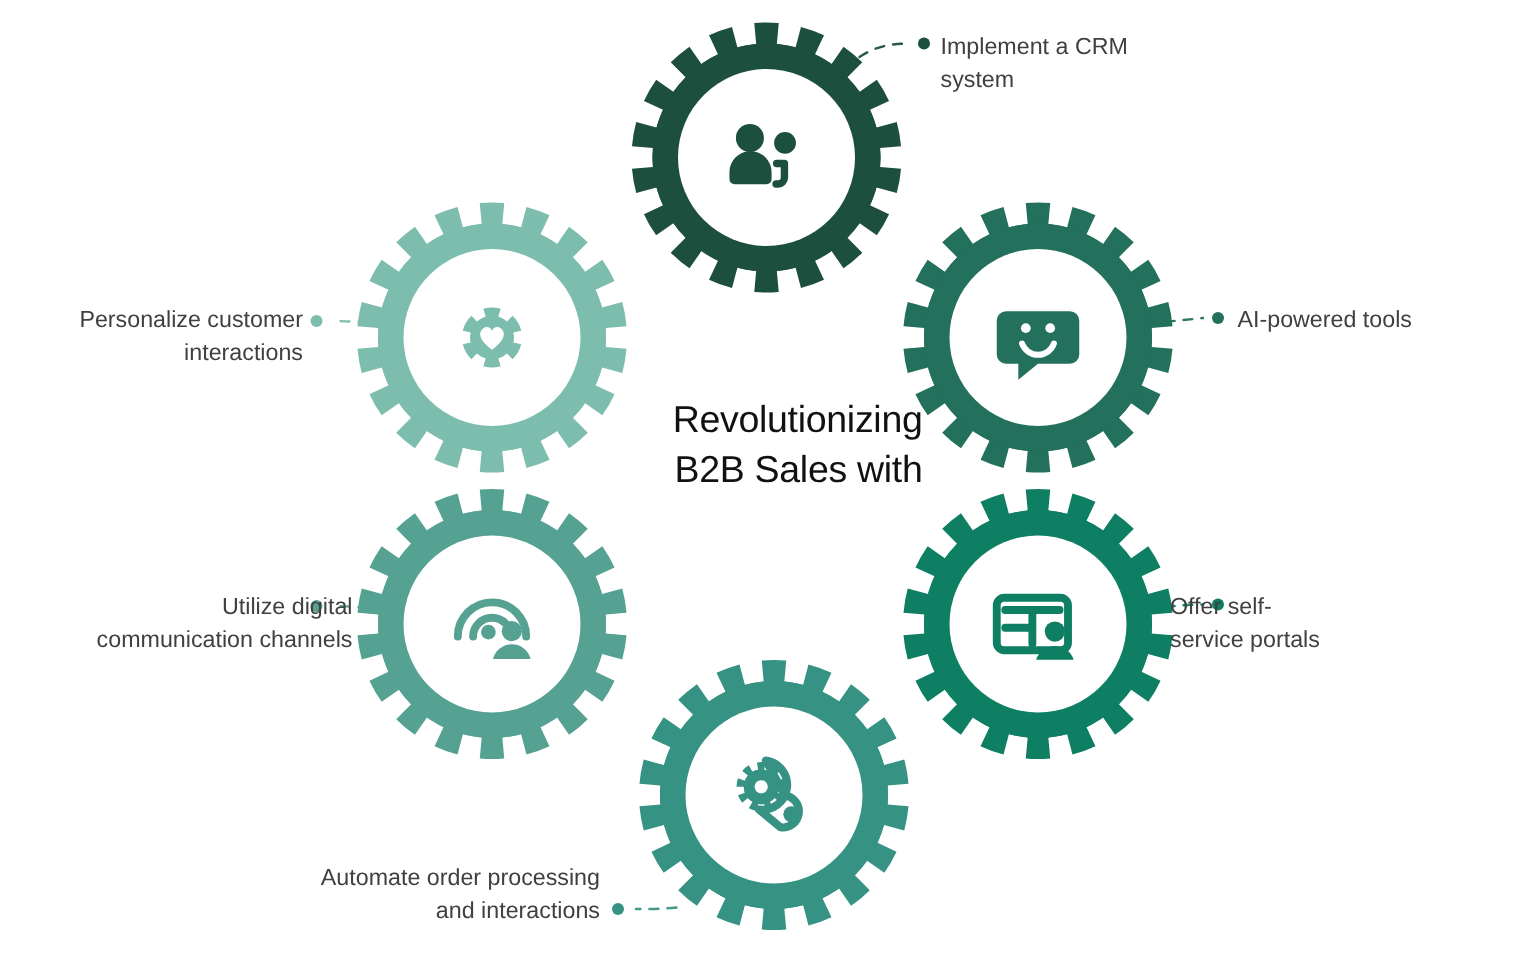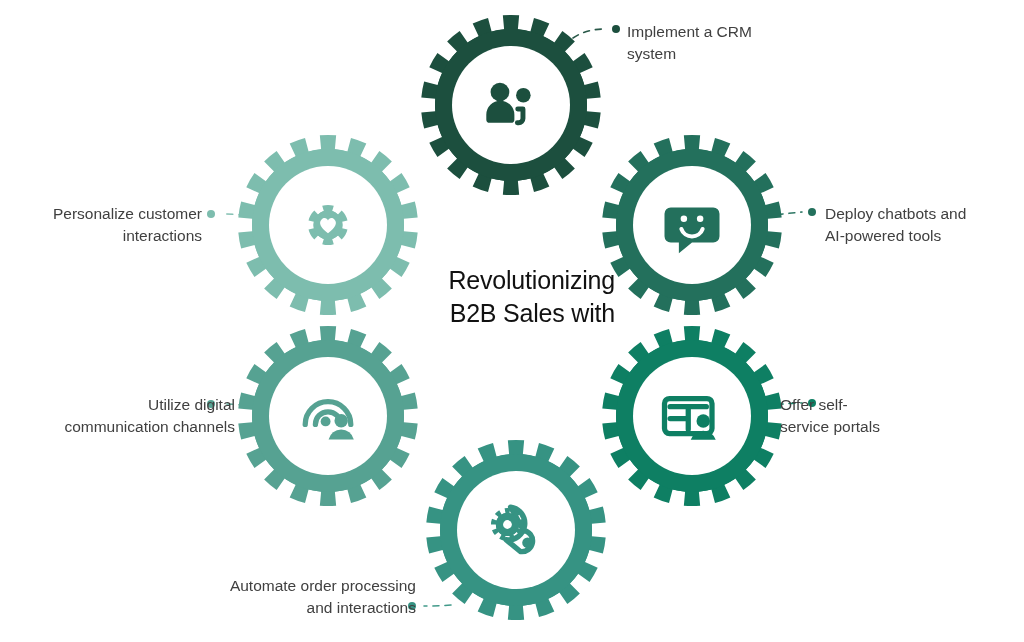--- a/index.html
+++ b/index.html
@@ -178,30 +178,29 @@
     <span>Revolutionizing</span>
     <span>B2B Sales with</span>
   </div>
 
   <div class="label right" id="label-crm" style="left:627px; top:21px;">
     <span>Implement a CRM</span>
     <span>system</span>
   </div>
 
   <div class="label right" id="label-chatbots" style="left:825px; top:203px;">
-    <span>Deploy chatbots and</span>
     <span>AI-powered tools</span>
   </div>
 
   <div class="label right" id="label-self-service" style="left:780px; top:394px;">
     <span>Offer self-</span>
     <span>service portals</span>
   </div>
 
-  <div class="label left" id="label-automation" style="left:0px; width:400px; top:575px;padding-left:16px;">
+  <div class="label left" id="label-automation" style="left:0px; width:400px; top:575px;">
     <span>Automate order processing</span>
     <span>and interactions</span>
   </div>
 
   <div class="label left" id="label-digital-comms" style="left:0px; width:202px; top:394px;margin-left:33px;">
     <span>Utilize digital</span>
     <span>communication channels</span>
   </div>
 
   <div class="label left" id="label-personalize" style="left:0px; width:202px; top:203px;text-align:right;">

